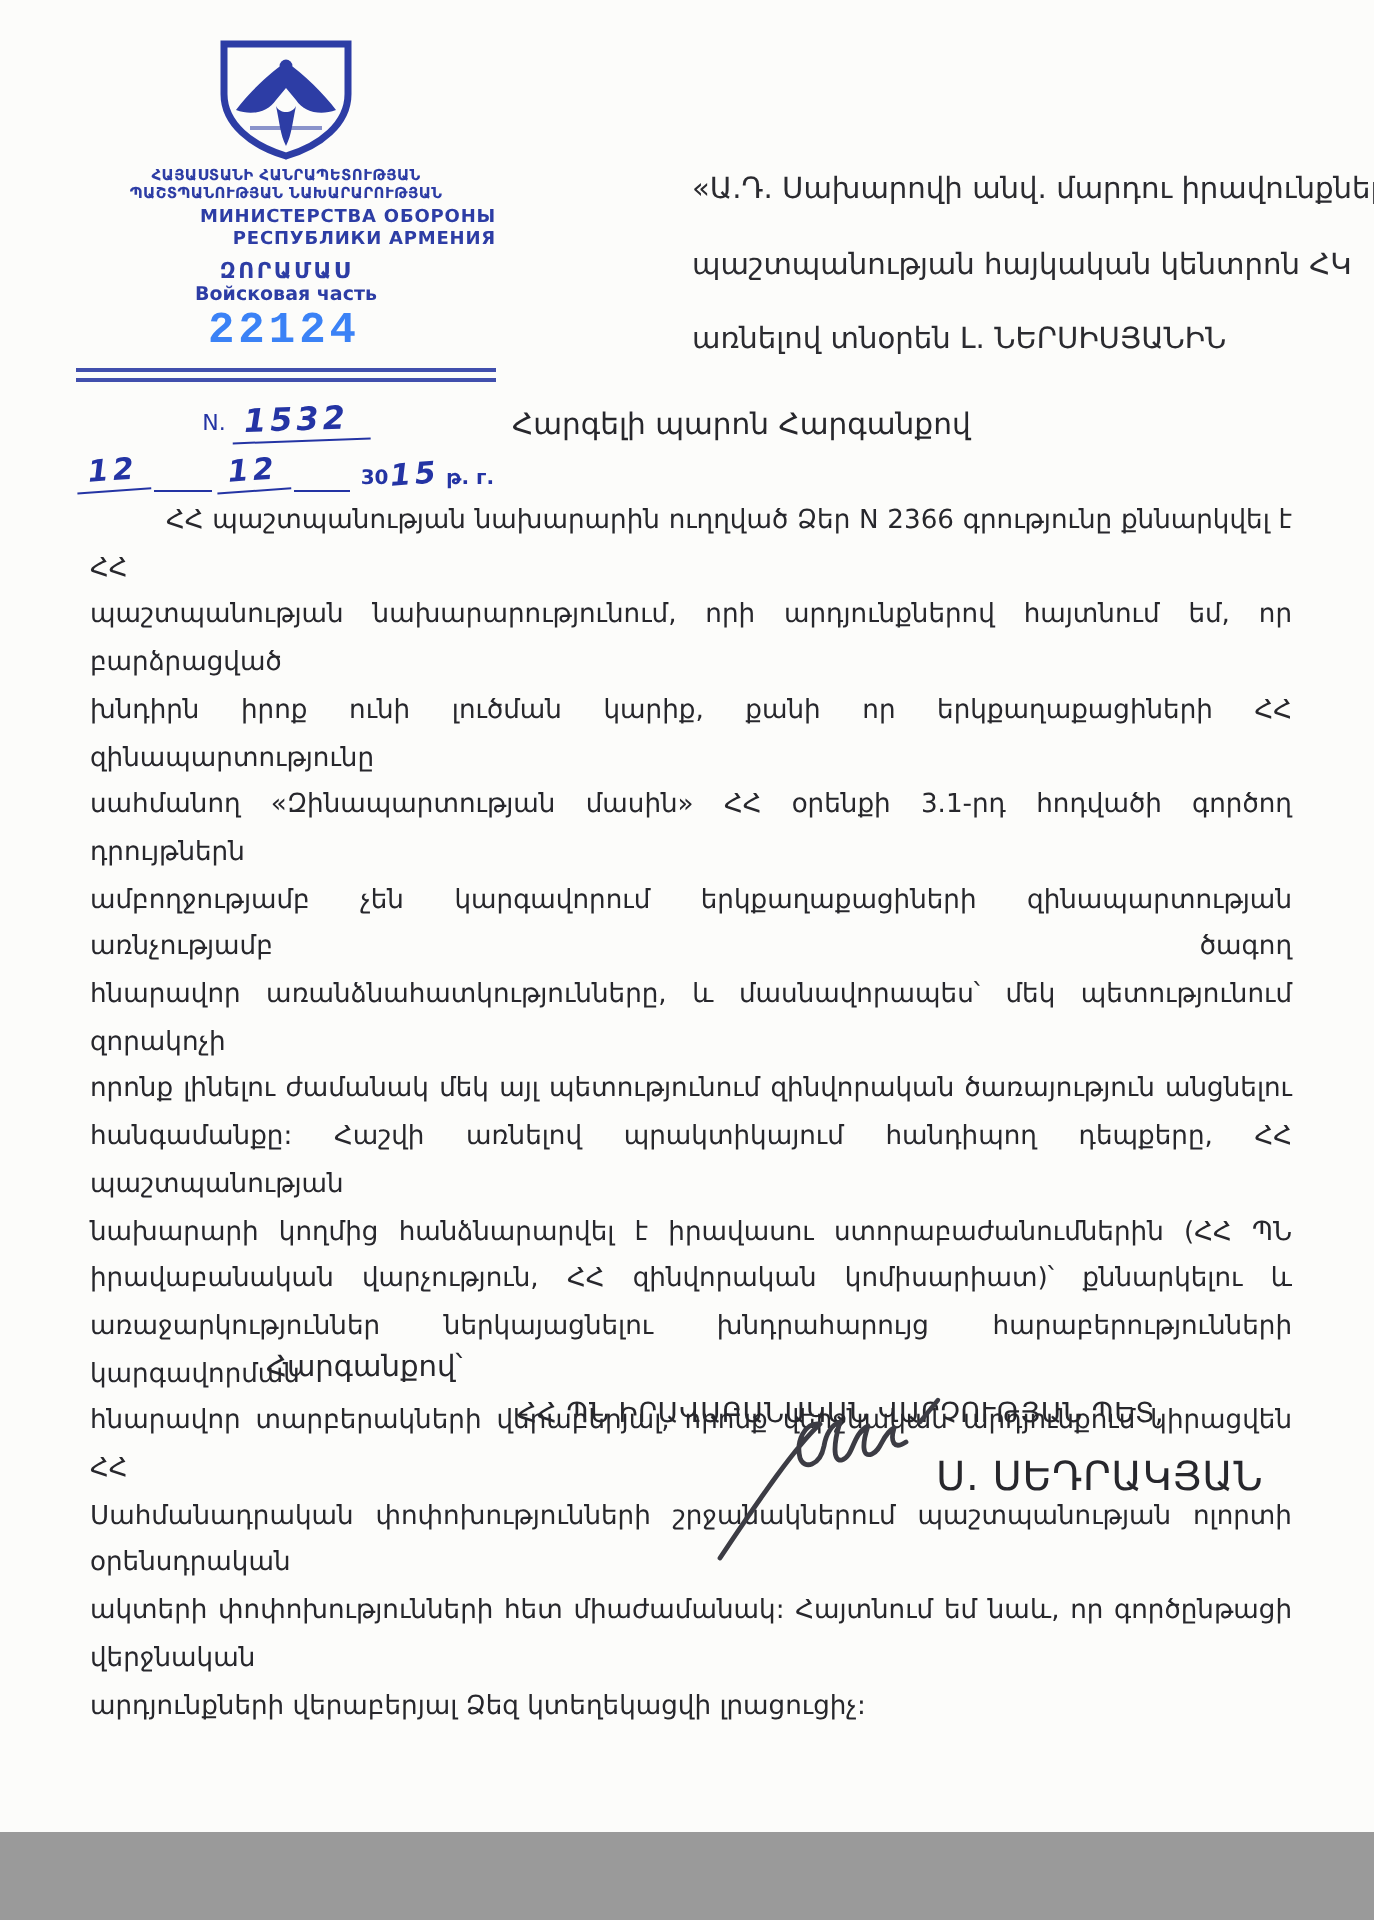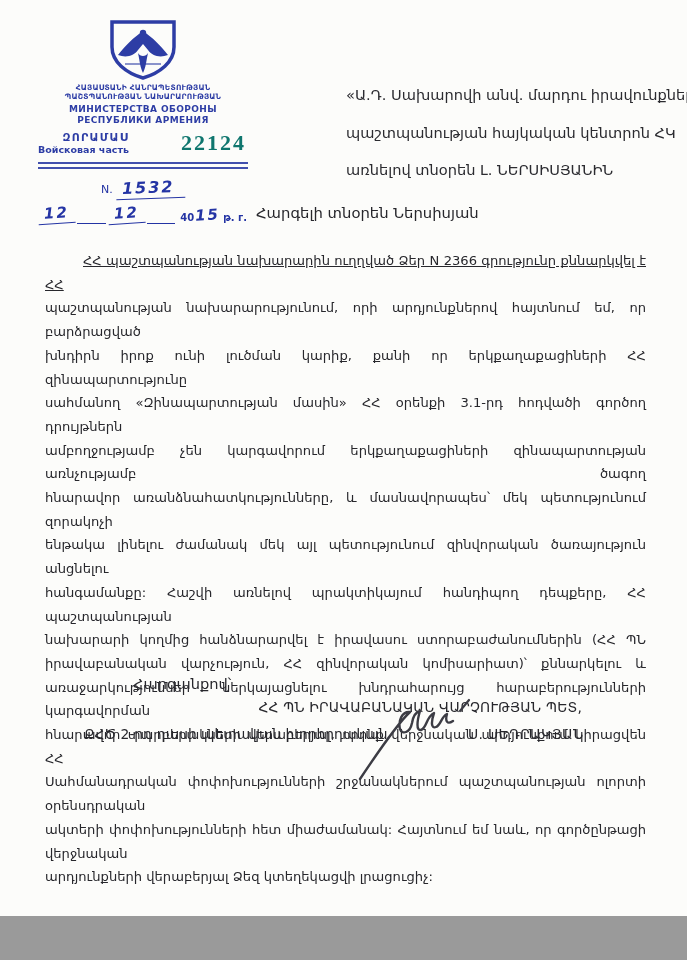--- a/index.html
+++ b/index.html
@@ -10,28 +10,28 @@
   }
 
   
   .letterhead {
     position:absolute; left:38px; top:20px; width:210px;
     color:#2d3da5; text-align:center;
   }
   .emblem { display:block; margin:0 auto 3px auto; filter:blur(.2px); }
   .lh-arm  { font-size:7.5px; font-weight:bold; line-height:9px; letter-spacing:.2px; filter:blur(.35px); }
   .lh-arm div { white-space:nowrap; }
-  .lh-rus  { font-size:9px; font-weight:bold; line-height:10.5px; margin-top:3px; letter-spacing:.4px; filter:blur(.3px); }
+  .lh-rus  { font-size:9px; font-weight:bold; line-height:10.5px; margin-top:3px; letter-spacing:.4px; filter:blur(.3px);text-align:right; }
   .lh-rus div { white-space:nowrap; }
-  .unit-row { display:flex; justify-content:space-between; align-items:center; margin-top:5px; text-align:right; }
+  .unit-row { display:flex; justify-content:space-between; align-items:center; margin-top:5px; text-align:center;flex-direction:column; }
   .unit-arm { font-size:11px; font-weight:bold; letter-spacing:1.2px; line-height:12px; }
   .unit-rus { font-size:9.5px; font-weight:bold; line-height:11px; filter:blur(.35px); }
   .unit-number {
-    font-family:Liberation Serif, serif; font-size:22px; font-weight:bold;
-    letter-spacing:2px; color:#0f766e; filter:blur(.25px); padding-right:2px;
+    font-family:Liberation Mono, monospace; font-size:22px; font-weight:bold;
+    letter-spacing:2px; color:#3b82f6; filter:blur(.25px); padding-right:2px;
   }
   .double-rule { margin-top:6px; height:3px; border-top:2.5px solid #2d3da5; border-bottom:2px solid #2d3da5; opacity:.9; }
   .docnum { margin-top:9px; font-size:11px; text-align:center; color:#2434a4; }
   .hand {
     display:inline-block; font-style:italic; font-weight:bold; color:#2434a4;
     transform:rotate(-4deg); letter-spacing:2px;
   }
   .docnum .hand { font-size:16px; border-bottom:1.6px solid #2434a4; padding:0 10px 1px 6px; transform:rotate(-2deg); }
   .dateline { margin-top:5px; display:flex; align-items:flex-end; font-size:10px; color:#2434a4; text-align:left; }
   .dateline .hand { font-size:15px; }
@@ -42,28 +42,28 @@
   
   .recipient { position:absolute; left:346px; top:76px; width:335px; font-size:14.6px; color:#2b2b30; }
   .recipient-line { line-height:37.5px; white-space:nowrap; }
 
   
   .salutation { position:absolute; left:256px; top:204px; font-size:14.8px; }
 
   
   .body-text { position:absolute; left:45px; top:249px; width:601px; font-size:13.1px; }
   .body-line { text-align:justify; text-align-last:justify; line-height:23.7px; white-space:normal; }
-  .body-line:first-child { text-indent:38px;text-decoration:underline; }
+  .body-line:first-child { text-indent:38px; }
   .body-line:last-child  { text-align-last:left; }
 
   
   .closing   { position:absolute; left:133px; top:675px; font-size:14.6px; }
   .sig-title { position:absolute; left:150px; top:699px; width:432px; text-align:right; font-size:13.8px; letter-spacing:.2px; white-space:nowrap; }
   .sig-rank  { position:absolute; left:84px;  top:726px; font-size:13.8px; white-space:nowrap; }
-  .sig-name  { position:absolute; left:468px; top:726px; font-size:14px; letter-spacing:.3px; white-space:nowrap; }
+  .sig-name  { position:absolute; left:468px; top:726px; font-size:20px; letter-spacing:.3px; white-space:nowrap; }
   .signature-svg { position:absolute; left:352px; top:697px; }
 </style>
 </head>
 <body>
 
 <div class="page">
 
   <div class="letterhead">
     <svg class="emblem" width="76" height="60" viewBox="0 0 76 60">
       <path d="M7 2 H69 V27 C69 42 55 53 38 58 C21 53 7 42 7 27 Z" fill="none" stroke="#2d3da5" stroke-width="3.5"></path>
@@ -90,55 +90,54 @@
     <div class="double-rule"></div>
     <div class="docnum">
       <span>N.</span>
       <span class="hand">1532</span>
     </div>
     <div class="dateline">
       <span class="hand d-underline">12</span>
       <span class="d-gap"></span>
       <span class="hand d-underline">12</span>
       <span class="d-gap"></span>
-      <span class="d-print">40</span>
+      <span class="d-print">30</span>
       <span class="hand">15</span>
       <span class="d-print">թ. г.</span>
     </div>
   </div>
 
   <div class="recipient">
       <div class="recipient-line">«Ա.Դ. Սախարովի անվ. մարդու իրավունքների</div>
       <div class="recipient-line">պաշտպանության հայկական կենտրոն ՀԿ</div>
       <div class="recipient-line">առնելով տնօրեն Լ. ՆԵՐՍԻՍՅԱՆԻՆ</div>
     </div>
 
-  <div class="salutation">Հարգելի տնօրեն Ներսիսյան</div>
+  <div class="salutation">Հարգելի պարոն Հարգանքով</div>
 
   <div class="body-text">
       <div class="body-line">ՀՀ պաշտպանության նախարարին ուղղված Ձեր N 2366 գրությունը քննարկվել է ՀՀ</div>
       <div class="body-line">պաշտպանության նախարարությունում, որի արդյունքներով հայտնում եմ, որ բարձրացված</div>
       <div class="body-line">խնդիրն իրոք ունի լուծման կարիք, քանի որ երկքաղաքացիների ՀՀ զինապարտությունը</div>
       <div class="body-line">սահմանող «Զինապարտության մասին» ՀՀ օրենքի 3.1-րդ հոդվածի գործող դրույթներն</div>
       <div class="body-line">ամբողջությամբ չեն կարգավորում երկքաղաքացիների զինապարտության առնչությամբ ծագող</div>
       <div class="body-line">հնարավոր առանձնահատկությունները, և մասնավորապես՝ մեկ պետությունում զորակոչի</div>
-      <div class="body-line">ենթակա լինելու ժամանակ մեկ այլ պետությունում զինվորական ծառայություն անցնելու</div>
+      <div class="body-line">որոնք լինելու ժամանակ մեկ այլ պետությունում զինվորական ծառայություն անցնելու</div>
       <div class="body-line">հանգամանքը: Հաշվի առնելով պրակտիկայում հանդիպող դեպքերը, ՀՀ պաշտպանության</div>
       <div class="body-line">նախարարի կողմից հանձնարարվել է իրավասու ստորաբաժանումներին (ՀՀ ՊՆ</div>
       <div class="body-line">իրավաբանական վարչություն, ՀՀ զինվորական կոմիսարիատ)՝ քննարկելու և</div>
       <div class="body-line">առաջարկություններ ներկայացնելու խնդրահարույց հարաբերությունների կարգավորման</div>
       <div class="body-line">հնարավոր տարբերակների վերաբերյալ, որոնք վերջնական արդյունքում կիրացվեն ՀՀ</div>
       <div class="body-line">Սահմանադրական փոփոխությունների շրջանակներում պաշտպանության ոլորտի օրենսդրական</div>
       <div class="body-line">ակտերի փոփոխությունների հետ միաժամանակ: Հայտնում եմ նաև, որ գործընթացի վերջնական</div>
       <div class="body-line">արդյունքների վերաբերյալ Ձեզ կտեղեկացվի լրացուցիչ:</div>
     </div>
 
   <div class="closing">Հարգանքով՝</div>
   <div class="sig-title">ՀՀ ՊՆ ԻՐԱՎԱԲԱՆԱԿԱՆ ՎԱՐՉՈՒԹՅԱՆ ՊԵՏ,</div>
-  <div class="sig-rank">ՔՀԾ 2-րդ դասի պետական խորհրդական</div>
 
   <svg class="signature-svg" width="125" height="85" viewBox="0 0 125 85">
     <path d="M8 82 C28 52 46 26 58 15 C50 14 46 24 48 32 C50 38 58 36 60 26 C61 20 64 15 68 14 C65 24 64 34 69 33 C75 31 74 20 82 16 C79 25 79 32 84 30 C89 28 89 20 95 17 C93 24 95 28 101 24" stroke="#3c3c44" stroke-width="2.4" fill="none" stroke-linecap="round" stroke-linejoin="round"></path>
     <path d="M108 14 L117 3" stroke="#3c3c44" stroke-width="2.2" stroke-linecap="round"></path>
   </svg>
 
   <div class="sig-name">Ս. ՍԵԴՐԱԿՅԱՆ</div>
 
 </div>
 

